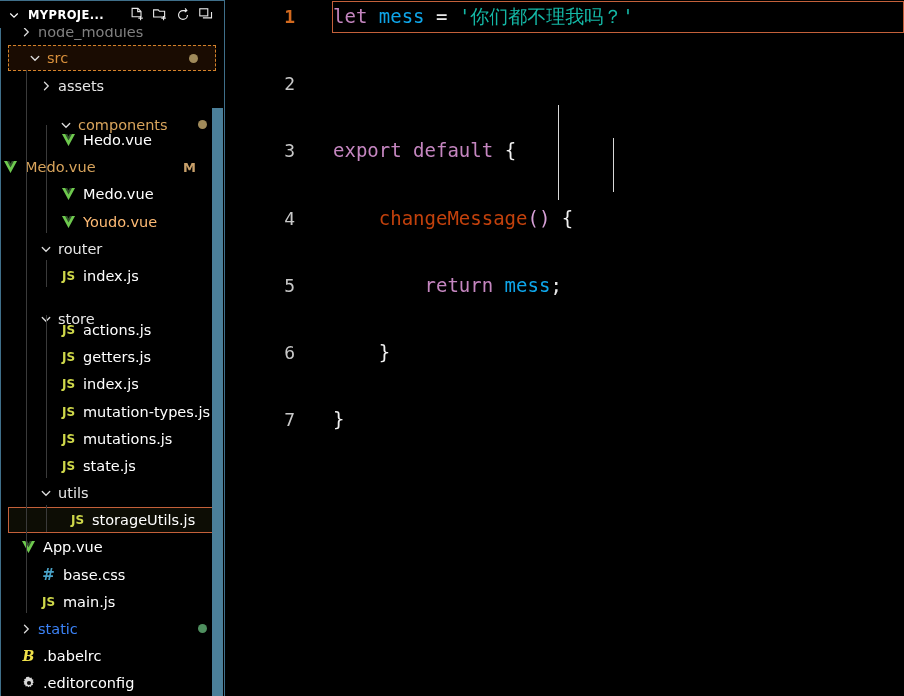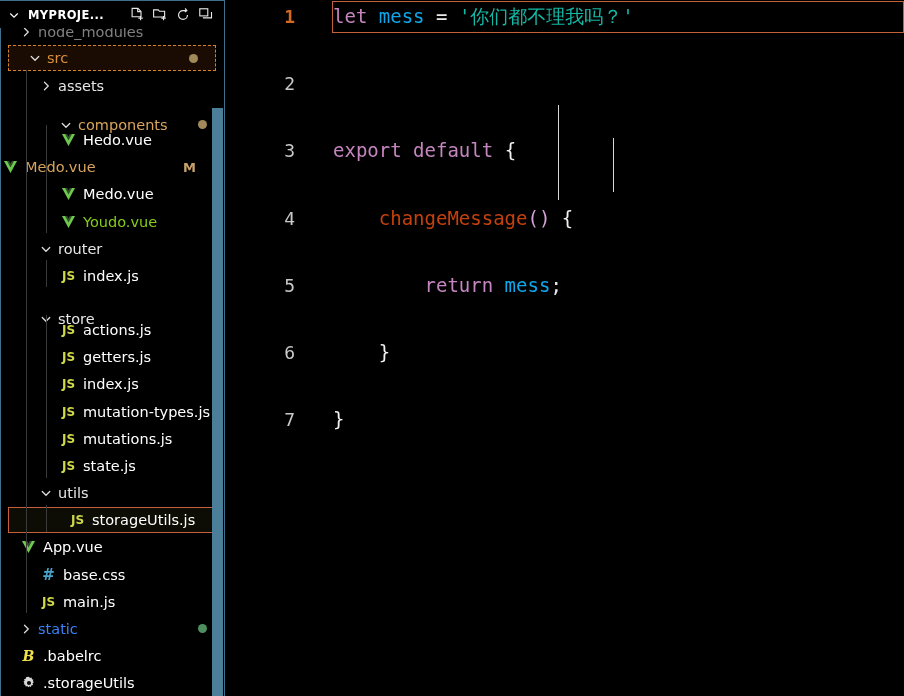--- a/index.html
+++ b/index.html
@@ -291,21 +291,21 @@
           </span>
           <span class="lbl" style="color:#ffffff">Medo.vue</span>
         </div>
         <div class="row" style="top: 208.05px; padding-left: 58px;">
           <span class="ficon">
             <svg width="15" height="14" viewBox="0 0 16 15">
               <path d="M1 1 H5 L8 7 L11 1 H15 L8 14 Z" fill="#6ec94e"></path>
               <path d="M4.3 1 H6.6 L8 3.7 L9.4 1 H11.7 L8 8.1 Z" fill="#2f4f2a"></path>
             </svg>
           </span>
-          <span class="lbl" style="color:#84cc16">Youdo.vue</span>
+          <span class="lbl" style="color:#fdba74">Youdo.vue</span>
         </div>
         <div class="row" style="top: 235.2px; padding-left: 38px;">
           <span class="twisty">
             <svg width="12" height="12" viewBox="0 0 16 16" fill="none" stroke="#dcdcdc" stroke-width="1.7" stroke-linecap="round">
               <path d="M3 6 L8 11 L13 6"></path>
             </svg>
           </span>
           <span class="lbl" style="color:#e6e6e6">router</span>
         </div>
         <div class="row" style="top: 262.35px; padding-left: 58px;">
@@ -408,21 +408,21 @@
           </span>
           <span class="lbl" style="color:#ffffff">.babelrc</span>
         </div>
         <div class="row" style="top: 669.6px; padding-left: 18px;">
           <span class="ficon">
             <svg width="14" height="14" viewBox="0 0 16 16" fill="#d8d8d8">
               <path d="M8 0.8 l1.1 1.5 1.8-.5 .5 1.8 1.8 .6 -.9 1.6 1.2 1.4 -1.4 1.2 .5 1.8 -1.8 .5 -.6 1.8 -1.6-.9 -1.4 1.2 -1.2-1.4 -1.8 .5 -.5-1.8 -1.8-.6 .9-1.6 -1.2-1.4 1.4-1.2 -.5-1.8 1.8-.5 .6-1.8z"></path>
               <circle cx="8" cy="8" r="2.4" fill="#0a0a0a"></circle>
             </svg>
           </span>
-          <span class="lbl" style="color:#ffffff">.storageUtils</span>
+          <span class="lbl" style="color:#ffffff">.editorconfig</span>
         </div>
         <div class="guide" style="left: 26px; top: 70.3px; height: 543px;"></div>
         <div class="guide" style="left: 46px; top: 124.6px; height: 108.6px;"></div>
         <div class="guide" style="left: 46px; top: 260.35px; height: 27.15px;"></div>
         <div class="guide" style="left: 46px; top: 314.65px; height: 162.9px;"></div>
         <div class="guide" style="left: 46px; top: 504.7px; height: 27.15px;"></div>
       </div>
 
     <div id="sb-header">
       <span class="chev">

